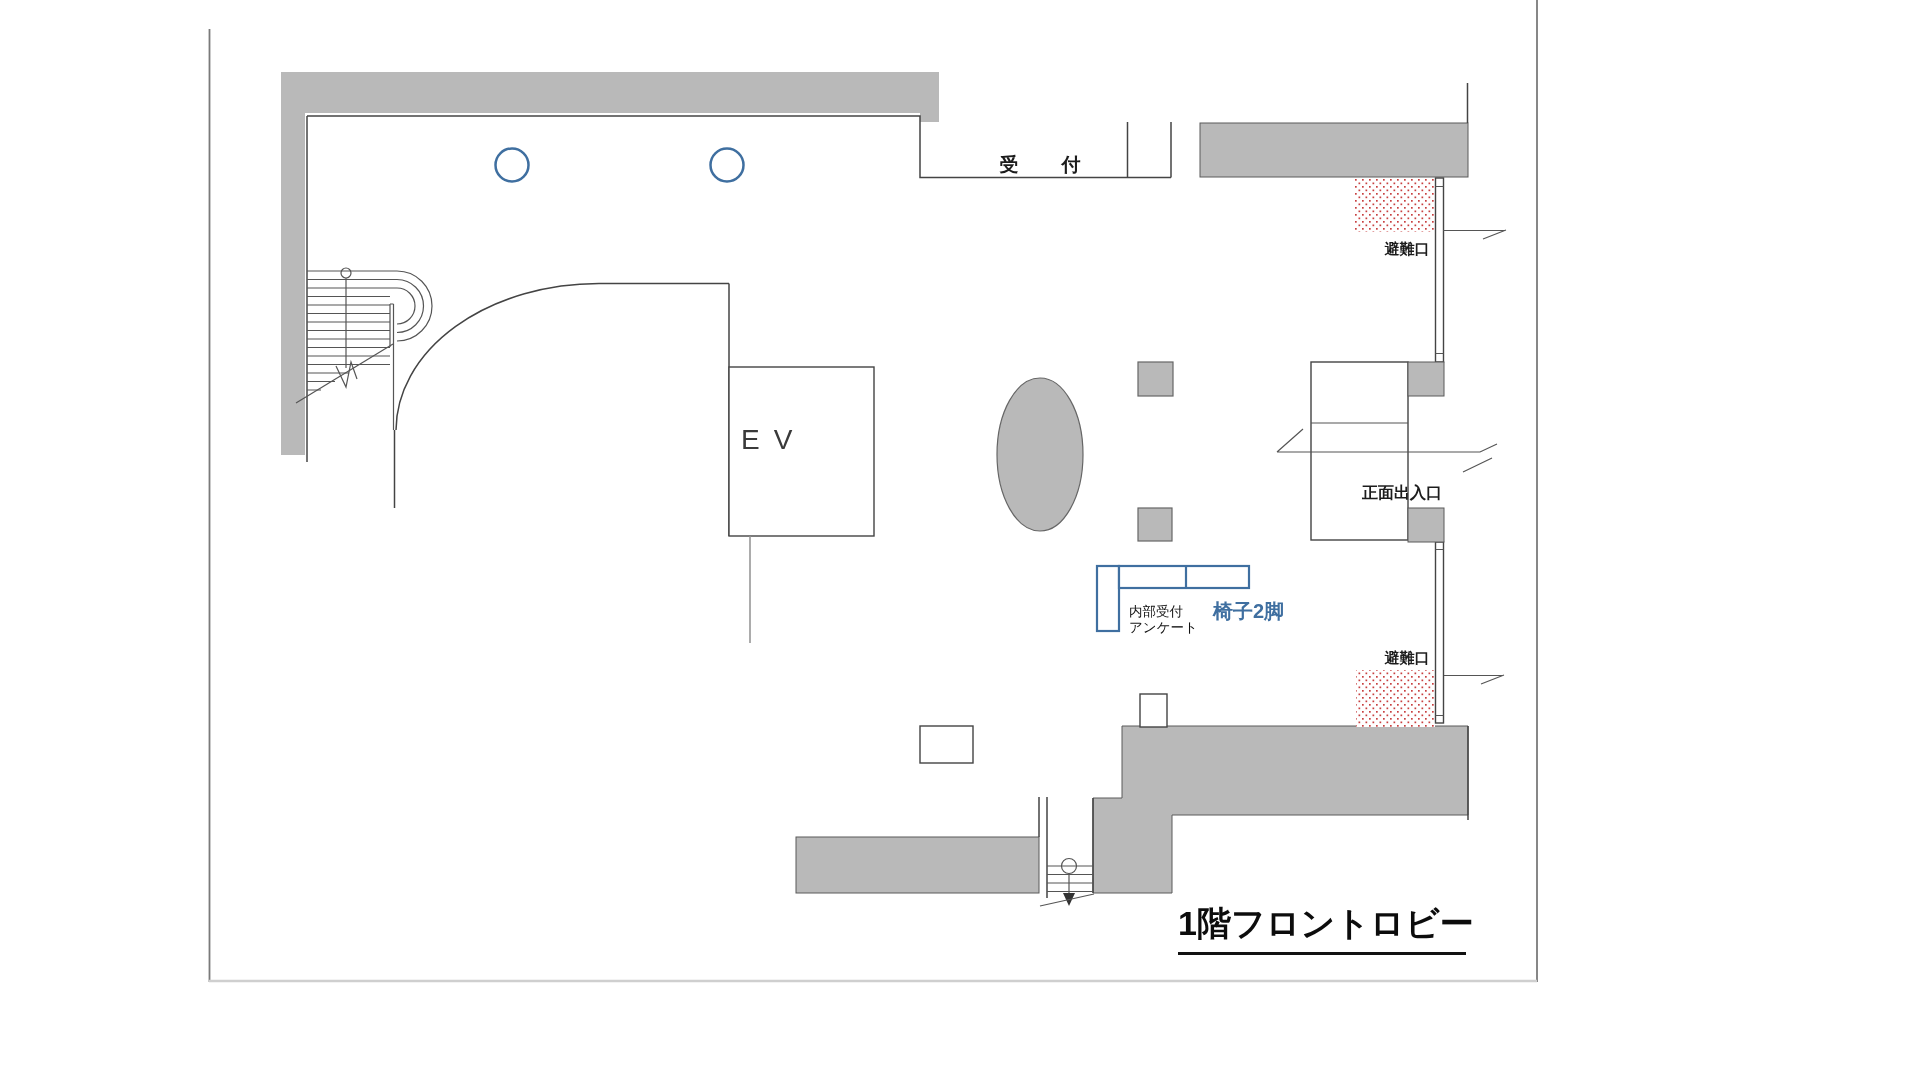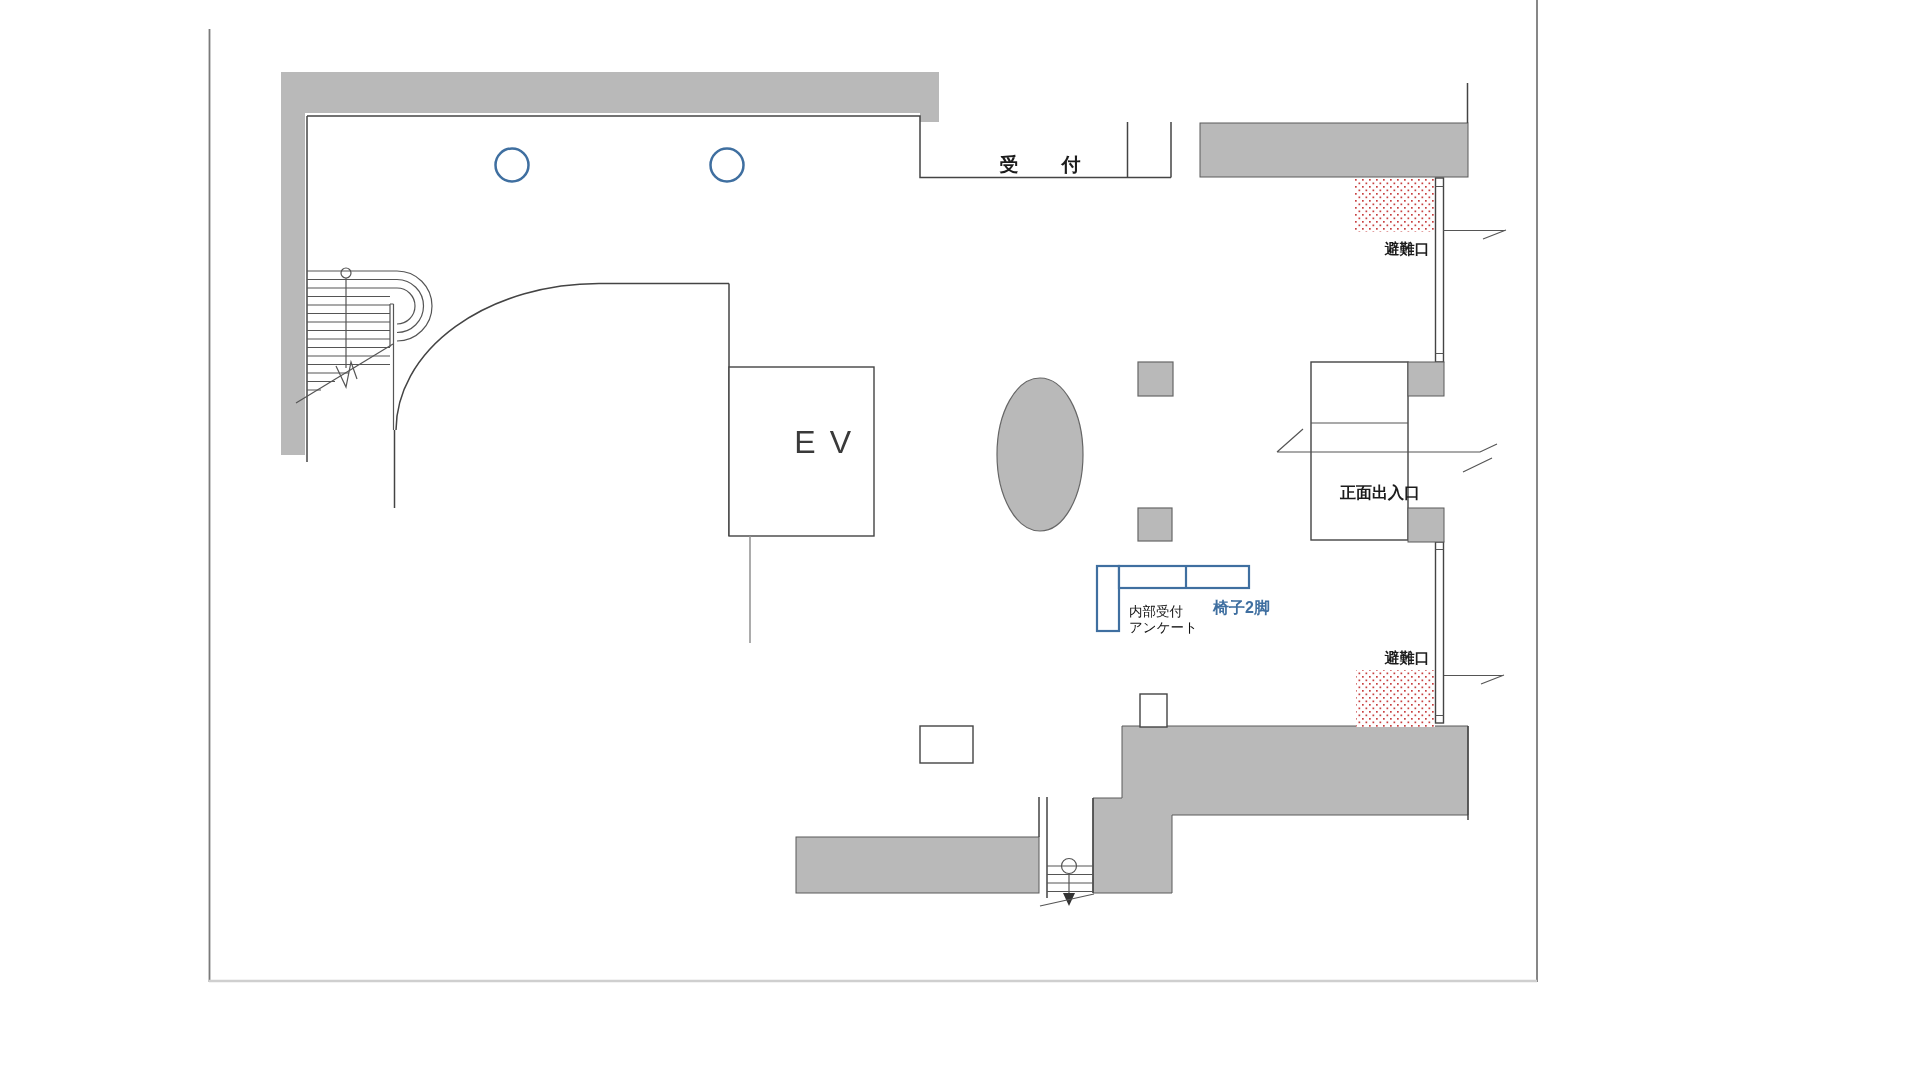--- a/index.html
+++ b/index.html
@@ -24,24 +24,24 @@
   .border-l{stroke:#7a7a7a;stroke-width:1.8;fill:none;}
   .border-b{stroke:#cfcfcf;stroke-width:2.5;fill:none;}
   .hatch  {fill:url(#redDots);stroke:none;}
   .arrowfill{fill:#333;stroke:none;}
 
   .lbl{position:absolute;white-space:nowrap;}
   .lbl-jp-serif{font-family:"DejaVu Serif", serif;font-weight:bold;color:#1c1c1c;}
   .lbl-reception{left:980px;top:146px;width:132px;text-align:center;font-size:19px;letter-spacing:12px;margin-top:6px;}
   .lbl-exit-top{left:1357px;top:240px;width:100px;text-align:center;font-size:15px;}
   .lbl-exit-bottom{left:1357px;top:649px;width:100px;text-align:center;font-size:15px;}
-  .lbl-entrance{left:1318px;top:483px;width:124px;text-align:center;font-size:16px;}
-  .lbl-ev{left:741px;top:424px;width:124px;text-align:right;font-size:32px;letter-spacing:14px;color:#3a3a3a;font-weight:100;font-family:"Liberation Sans", sans-serif;}
+  .lbl-entrance{left:1318px;top:483px;width:124px;text-align:right;font-size:16px;}
+  .lbl-ev{left:741px;top:424px;width:124px;text-align:left;font-size:28px;letter-spacing:14px;color:#3a3a3a;font-weight:100;font-family:"Liberation Sans", sans-serif;}
   .lbl-desk{left:1129px;top:589px;font-size:13.5px;line-height:16px;color:#111;font-family:"Liberation Sans", sans-serif;margin-top:15px;}
-  .lbl-chairs{left:1213px;top:598px;font-size:16px;font-weight:600;color:var(--color-accent_blue,#3f6fa0);font-family:"Liberation Sans", sans-serif;}
+  .lbl-chairs{left:1213px;top:598px;font-size:20px;font-weight:600;color:var(--color-accent_blue,#3f6fa0);font-family:"Liberation Sans", sans-serif;}
   .lbl-title{left:1178px;top:901px;width:288px;text-align:center;font-size:34px;font-weight:bold;color:#0c0c0c;
              border-bottom:3px solid #111;padding-bottom:5px;font-family:"Liberation Sans", sans-serif;}
 </style>
 </head>
 <body>
 
 <div class="canvas">
 
   <svg class="plan" width="1920" height="1080" viewBox="0 0 1920 1080">
     <defs>
@@ -154,13 +154,14 @@
 
   <div class="lbl lbl-ev">EV</div>
 
   <div class="lbl lbl-desk">
     <div>内部受付</div>
     <div>アンケート</div>
   </div>
 
   <div class="lbl lbl-chairs">椅子2脚</div>
 
+  <div class="lbl lbl-title">1階フロントロビー</div>
 </div>
 
 </body></html>

